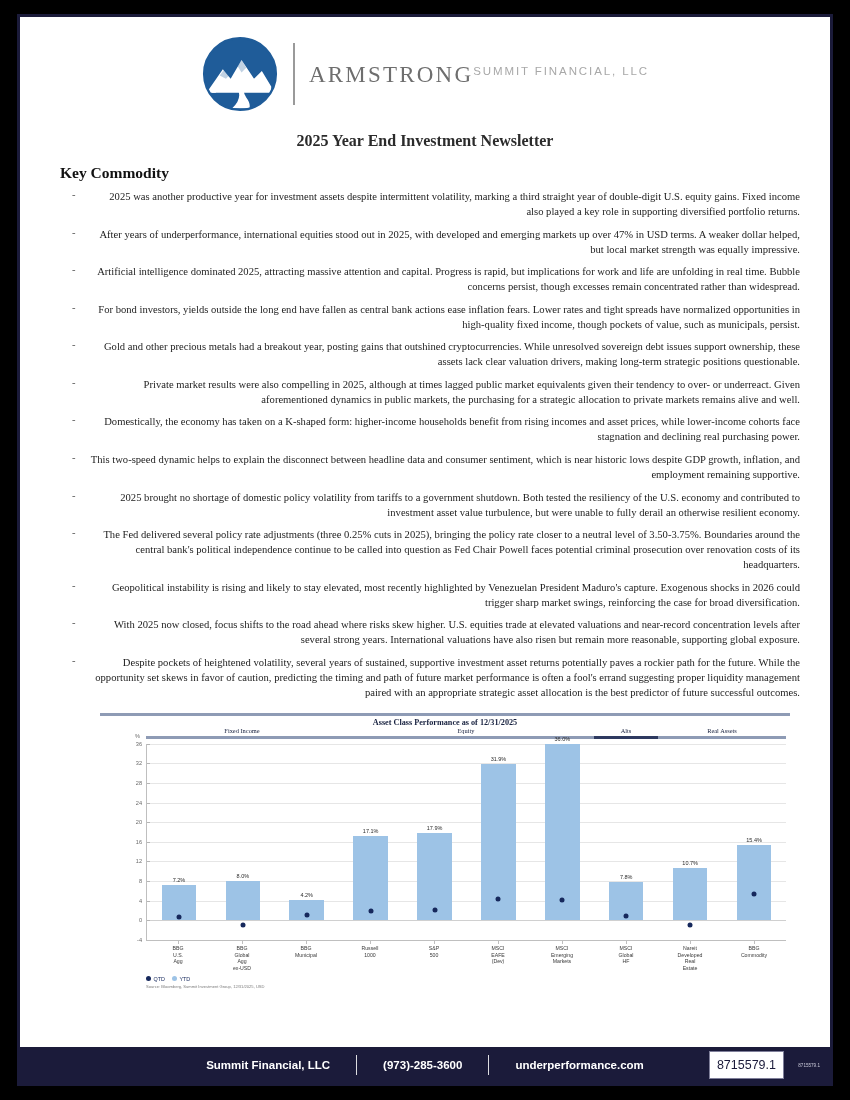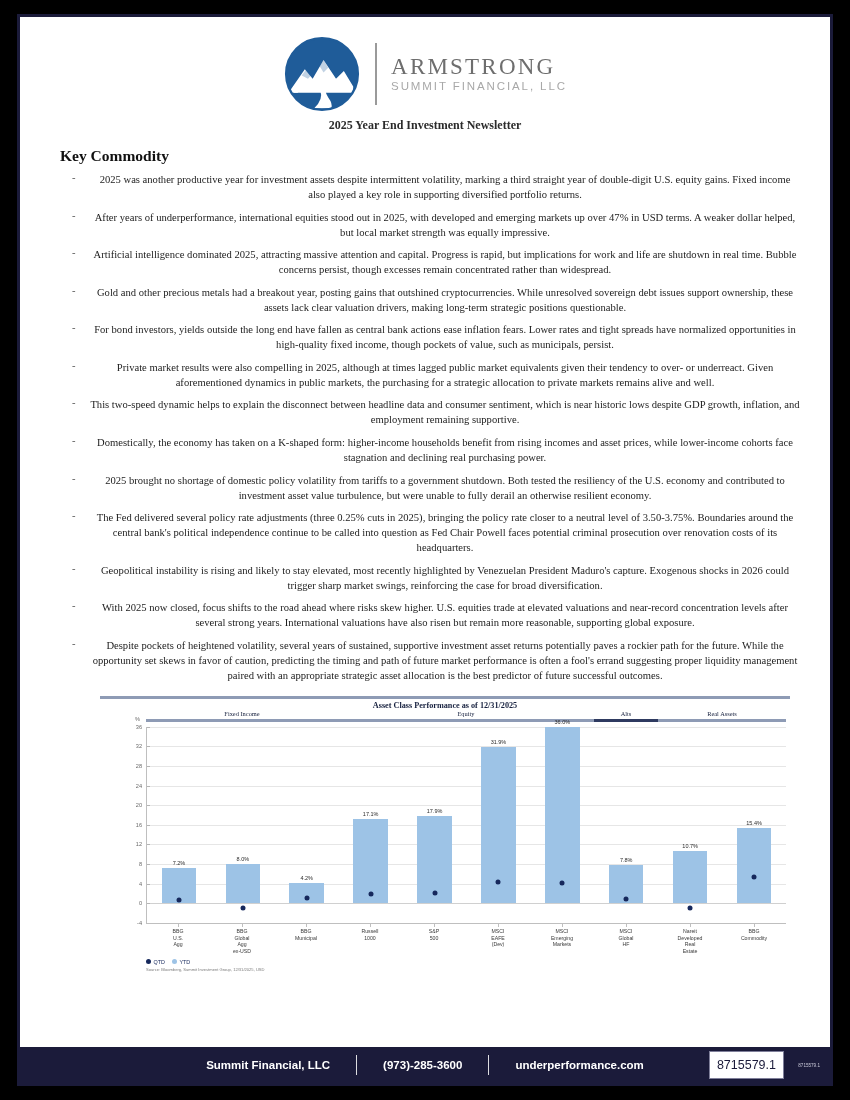--- a/index.html
+++ b/index.html
@@ -25,59 +25,59 @@
     padding: 18px 22px 0 22px;
     display: flex;
     flex-direction: column;
   }
 
   
   .header { display: flex; flex-direction: column; align-items: center; }
   .logo-row { display: flex; align-items: center; gap: 14px; }
   .logo-mark { width: 78px; height: 78px; flex: none; }
   .logo-divider { width: 2px; height: 62px; background: #9a9a9a; }
-  .logo-text { display: flex; flex-direction: column; line-height: 1.0; }
+  .logo-text { display: flex; flex-direction: row; line-height: 1.0; }
   .logo-text .l1, .logo-text .l2 {
     font-family: "Liberation Serif", serif;
     font-size: 23px;
     letter-spacing: 2.2px;
     color: #6e6e6e;
   }
   .logo-text .l3 {
     font-family: "Liberation Sans", sans-serif;
     font-size: 11.5px;
     letter-spacing: 1.9px;
     color: #a8a8a8;
     margin-top: 3px;
   }
   .doc-title {
     font-family: "Liberation Serif", serif;
     font-weight: bold;
-    font-size: 12px;
+    font-size: 16px;
     color: #2b2b2b;
-    margin-top: 5px;
+    margin-top: 19px;
   }
 
   
   .section-title {
     font-family: "Liberation Serif", serif;
     font-weight: bold;
     font-size: 15.5px;
     color: #111111;
     margin: 14px 0 7px 18px;
   }
   ul.takeaways { list-style: none; margin: 0 8px 0 26px; }
   ul.takeaways li {
     position: relative;
     padding-left: 22px;
     margin-bottom: 7.5px;
     font-size: 10.6px;
     line-height: 1.42;
     color: #1c1c1c;
-    text-align: center;
+    text-align: right;
   }
   ul.takeaways li::before {
     content: "-";
     position: absolute;
     left: 4px;
     top: -1px;
     color: #555555;
     font-size: 10.5px;
   }
 
@@ -301,26 +301,26 @@
           <div class="l3">SUMMIT FINANCIAL, LLC</div>
         </div>
       </div>
       <div class="doc-title">2025 Year End Investment Newsletter</div>
     </div>
 
     <div class="section-title">Key Commodity</div>
     <ul class="takeaways" id="takeaways-list">
         <li>2025 was another productive year for investment assets despite intermittent volatility, marking a third straight year of double-digit U.S. equity gains. Fixed income also played a key role in supporting diversified portfolio returns.</li>
         <li>After years of underperformance, international equities stood out in 2025, with developed and emerging markets up over 47% in USD terms. A weaker dollar helped, but local market strength was equally impressive.</li>
-        <li>Artificial intelligence dominated 2025, attracting massive attention and capital. Progress is rapid, but implications for work and life are shutdown in real time. Bubble concerns persist, though excesses remain concentrated rather than widespread.</li>
+        <li>Artificial intelligence dominated 2025, attracting massive attention and capital. Progress is rapid, but implications for work and life are unfolding in real time. Bubble concerns persist, though excesses remain concentrated rather than widespread.</li>
+        <li>For bond investors, yields outside the long end have fallen as central bank actions ease inflation fears. Lower rates and tight spreads have normalized opportunities in high-quality fixed income, though pockets of value, such as municipals, persist.</li>
         <li>Gold and other precious metals had a breakout year, posting gains that outshined cryptocurrencies. While unresolved sovereign debt issues support ownership, these assets lack clear valuation drivers, making long-term strategic positions questionable.</li>
-        <li>For bond investors, yields outside the long end have fallen as central bank actions ease inflation fears. Lower rates and tight spreads have normalized opportunities in high-quality fixed income, though pockets of value, such as municipals, persist.</li>
         <li>Private market results were also compelling in 2025, although at times lagged public market equivalents given their tendency to over- or underreact. Given aforementioned dynamics in public markets, the purchasing for a strategic allocation to private markets remains alive and well.</li>
+        <li>Domestically, the economy has taken on a K-shaped form: higher-income households benefit from rising incomes and asset prices, while lower-income cohorts face stagnation and declining real purchasing power.</li>
         <li>This two-speed dynamic helps to explain the disconnect between headline data and consumer sentiment, which is near historic lows despite GDP growth, inflation, and employment remaining supportive.</li>
-        <li>Domestically, the economy has taken on a K-shaped form: higher-income households benefit from rising incomes and asset prices, while lower-income cohorts face stagnation and declining real purchasing power.</li>
         <li>2025 brought no shortage of domestic policy volatility from tariffs to a government shutdown. Both tested the resiliency of the U.S. economy and contributed to investment asset value turbulence, but were unable to fully derail an otherwise resilient economy.</li>
         <li>The Fed delivered several policy rate adjustments (three 0.25% cuts in 2025), bringing the policy rate closer to a neutral level of 3.50-3.75%. Boundaries around the central bank's political independence continue to be called into question as Fed Chair Powell faces potential criminal prosecution over renovation costs of its headquarters.</li>
         <li>Geopolitical instability is rising and likely to stay elevated, most recently highlighted by Venezuelan President Maduro's capture. Exogenous shocks in 2026 could trigger sharp market swings, reinforcing the case for broad diversification.</li>
         <li>With 2025 now closed, focus shifts to the road ahead where risks skew higher. U.S. equities trade at elevated valuations and near-record concentration levels after several strong years. International valuations have also risen but remain more reasonable, supporting global exposure.</li>
         <li>Despite pockets of heightened volatility, several years of sustained, supportive investment asset returns potentially paves a rockier path for the future. While the opportunity set skews in favor of caution, predicting the timing and path of future market performance is often a fool's errand suggesting proper liquidity management paired with an appropriate strategic asset allocation is the best predictor of future successful outcomes.</li>
       </ul>
 
     <div class="chart-wrap">
       <div class="chart-topline"></div>
       <div class="chart-title">Asset Class Performance as of 12/31/2025</div>

